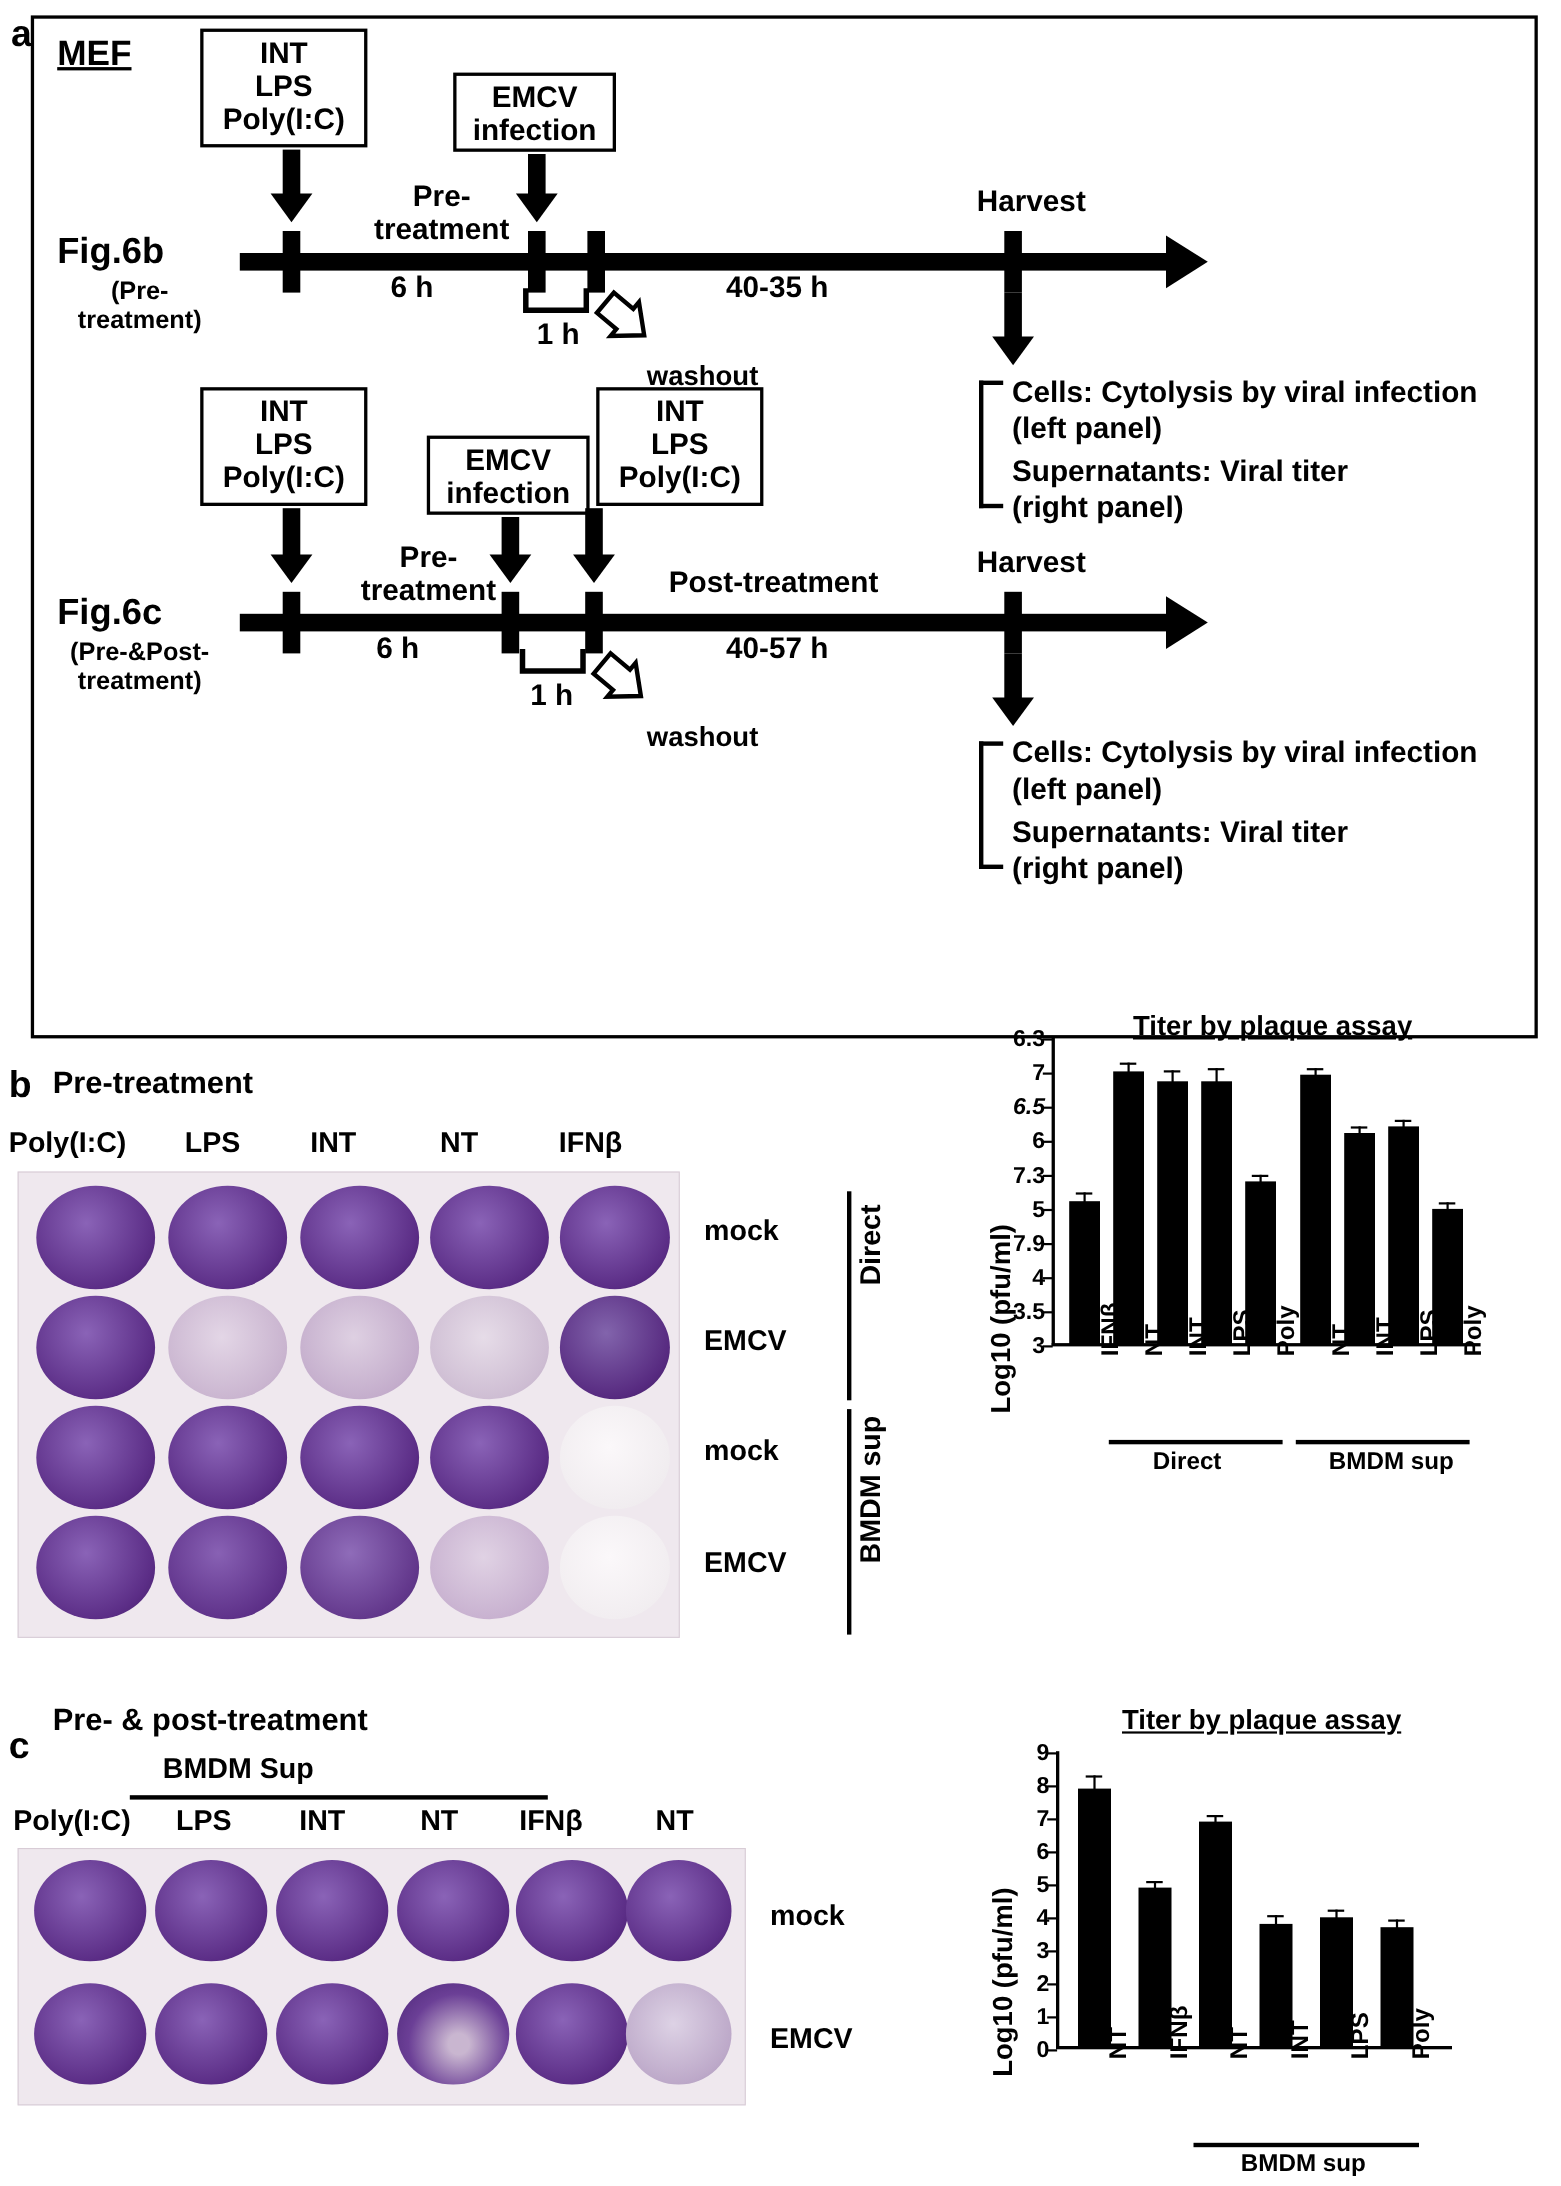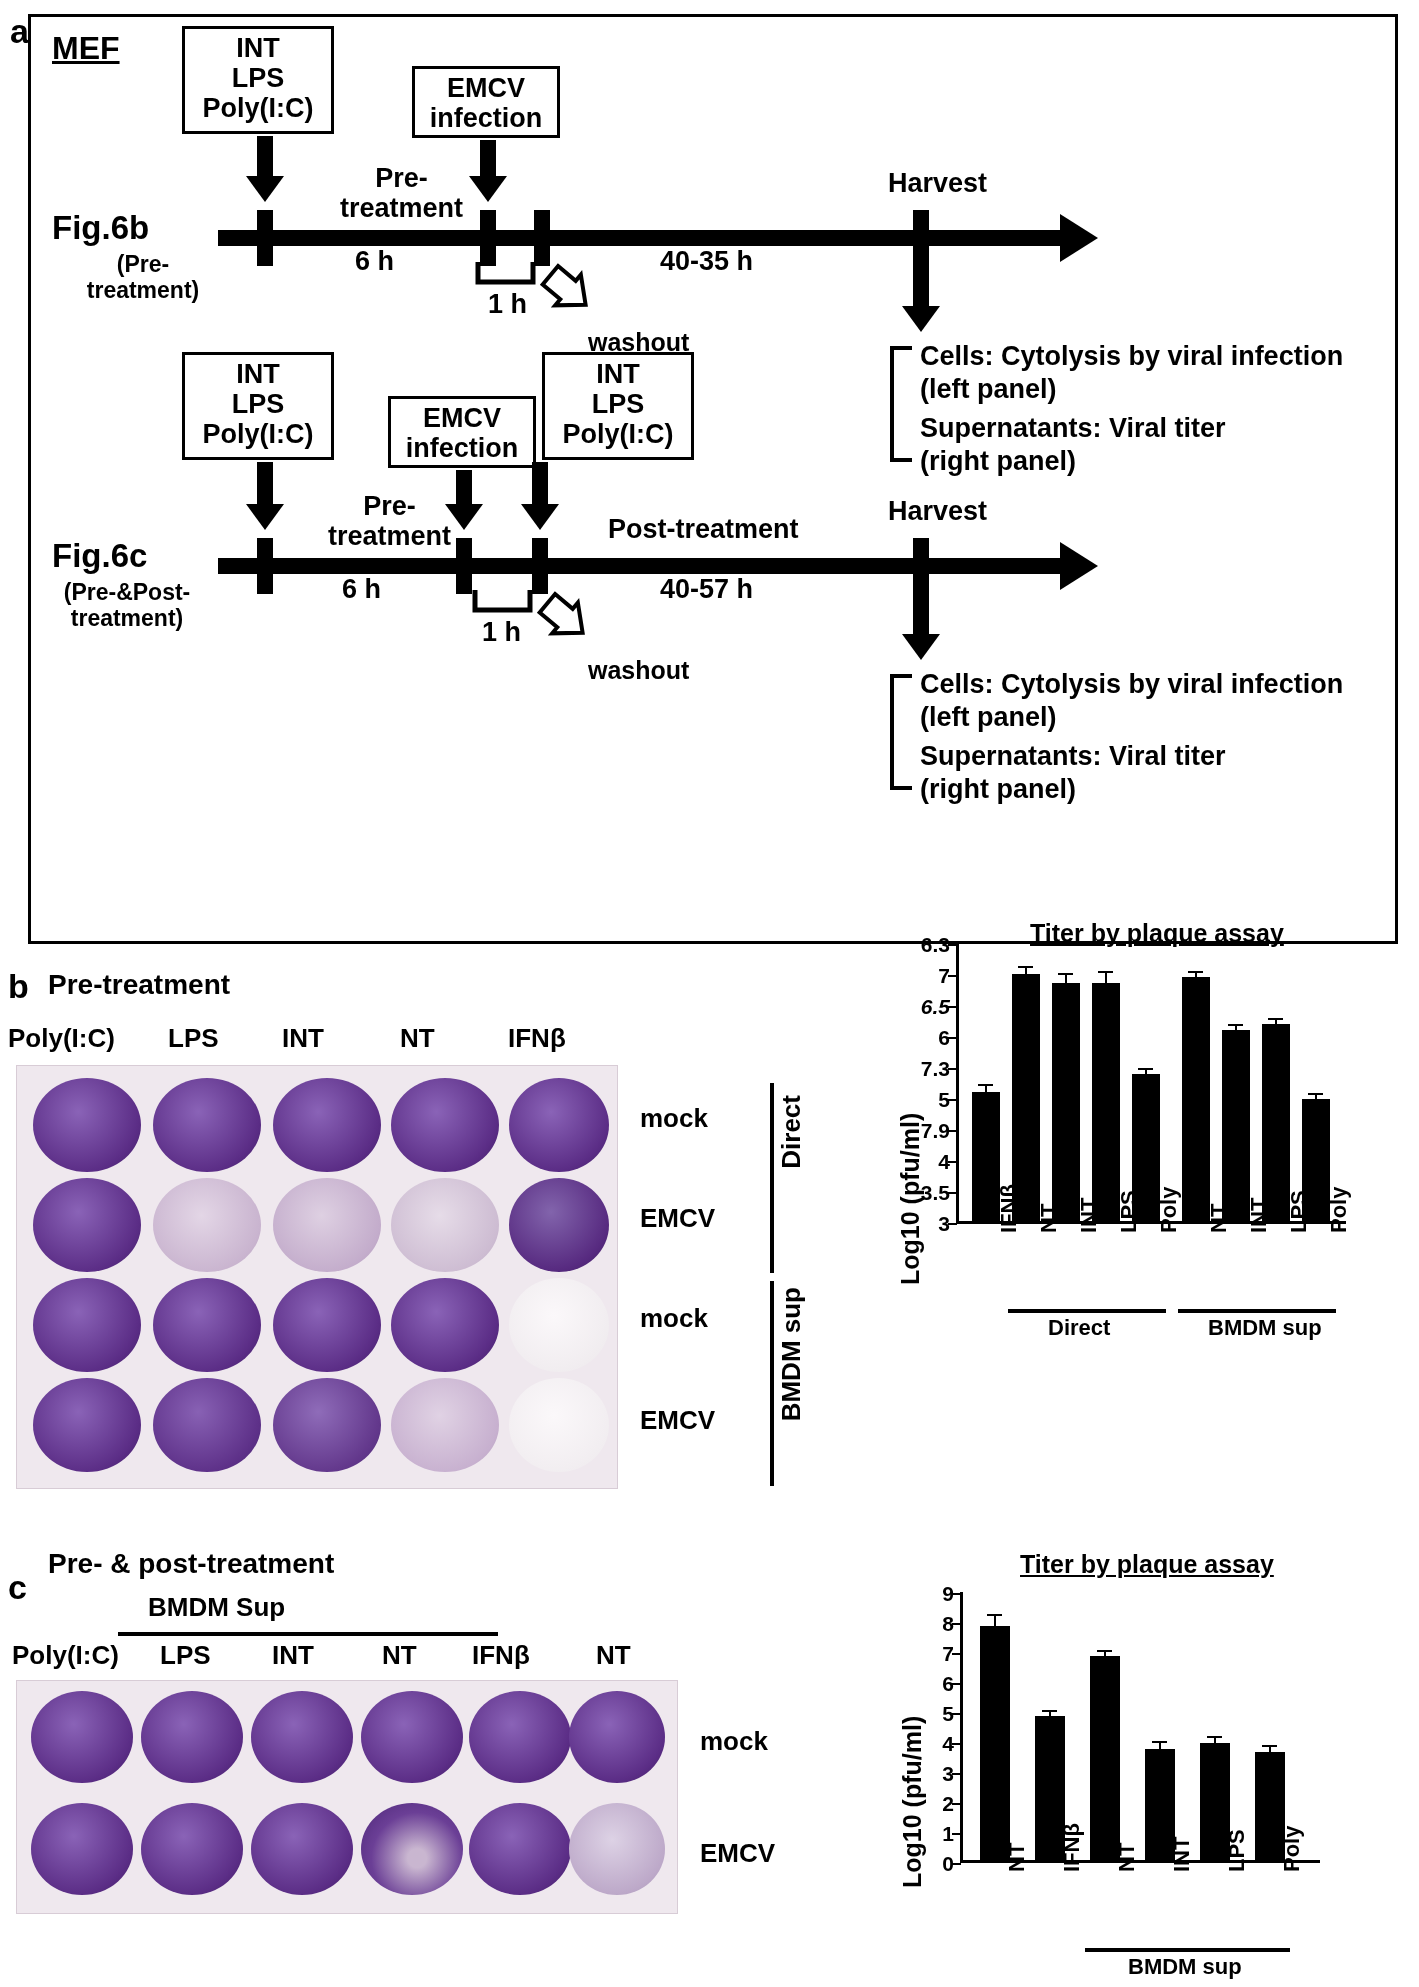--- a/index.html
+++ b/index.html
@@ -86,21 +86,21 @@
 
   <div class="downarrow" style="left:903px;top:258px;height:42px;"></div>
 
   <div class="bracket" style="left:880px;top:338px;width:22px;height:116px;"></div>
   <div class="lbl" style="left:910px;top:333px;">Cells: Cytolysis by viral infection</div>
   <div class="lbl" style="left:910px;top:366px;">(left panel)</div>
   <div class="lbl" style="left:910px;top:405px;">Supernatants: Viral titer</div>
   <div class="lbl" style="left:910px;top:438px;">(right panel)</div>
 
   <div class="figlbl" style="left:42px;top:202px;">Fig.6b</div>
-  <div class="sublbl" style="left:48px;top:244px;width:170px;white-space:pre-line">(Pre-
+  <div class="sublbl" style="left:32px;top:244px;width:170px;white-space:pre-line">(Pre-
 treatment)</div>
 
   <div class="tlbox" style="left:172px;top:344px;width:152px;height:108px;">
     <div style="white-space:pre-line">INT
 LPS
 Poly(I:C)</div>
   </div>
   <div class="tlbox" style="left:378px;top:388px;width:148px;height:72px;">
     <div style="white-space:pre-line">EMCV
 infection</div>

